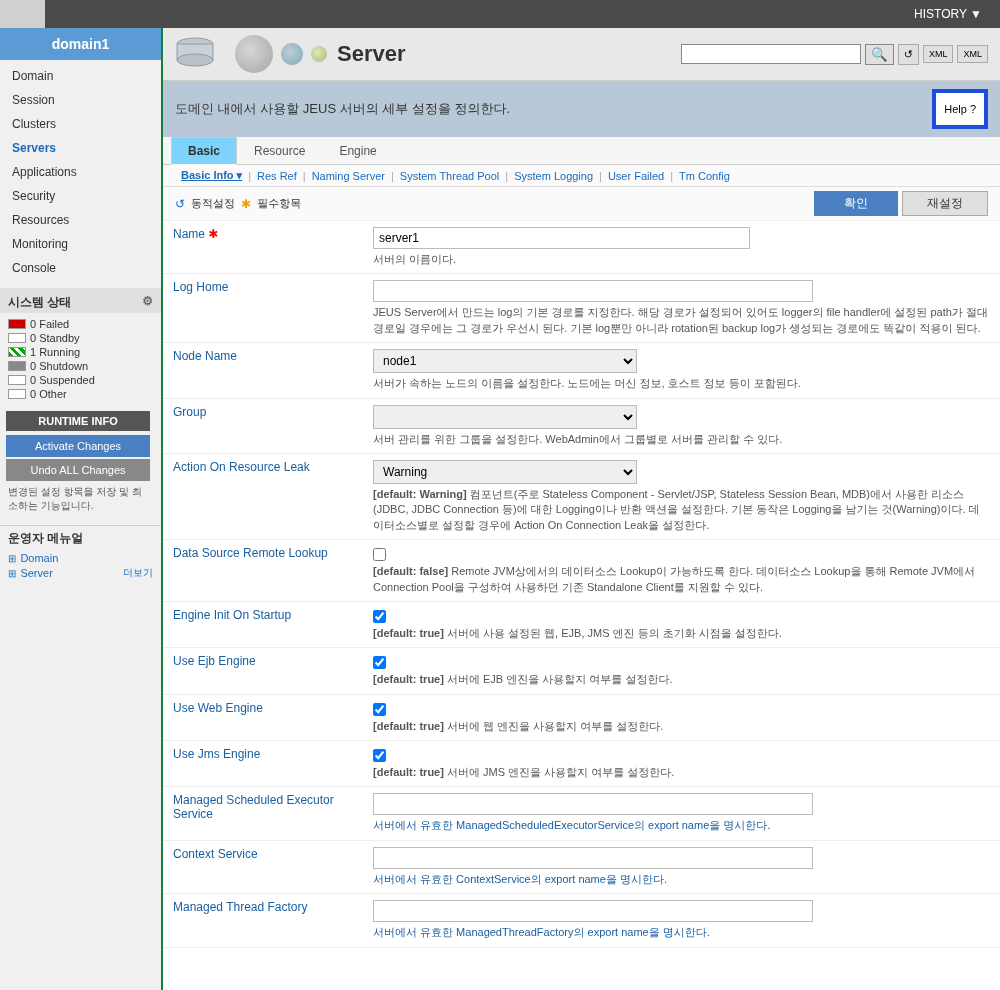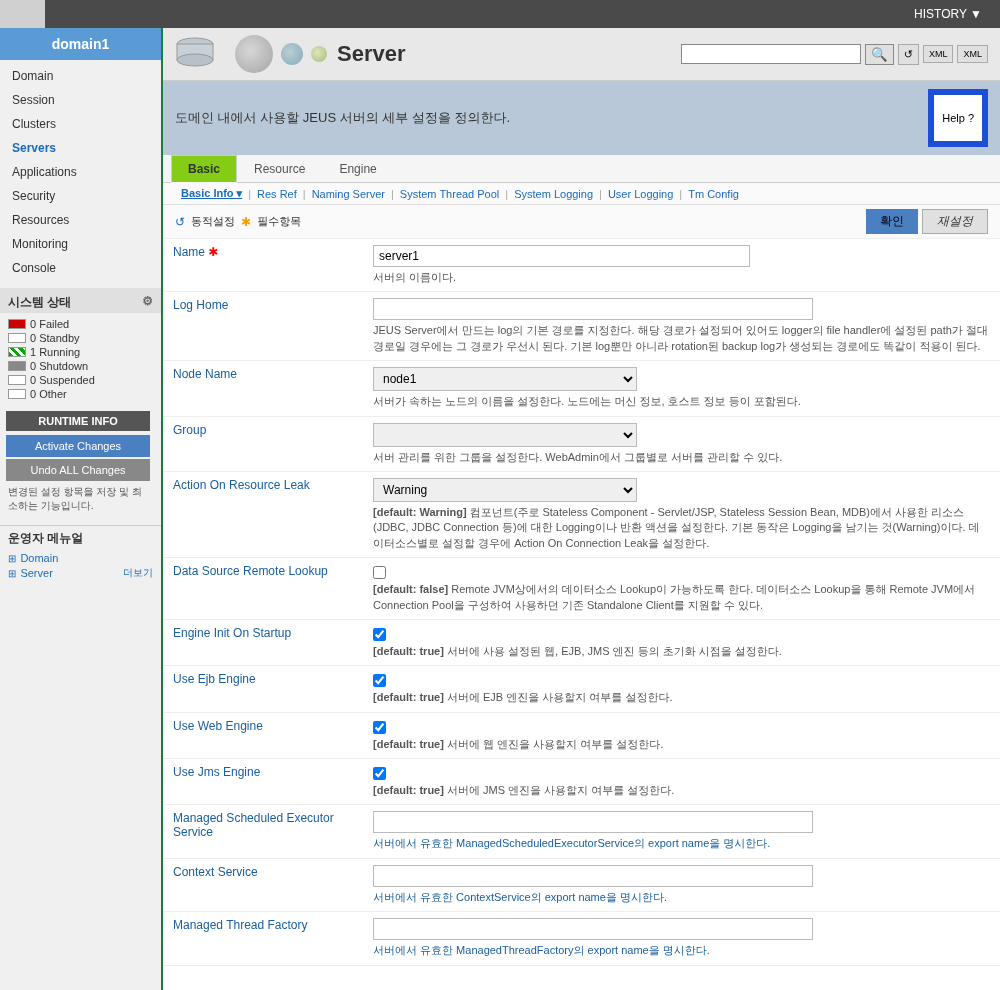--- a/index.html
+++ b/index.html
@@ -40,36 +40,36 @@
     .main-content { flex: 1; background: #fff; overflow-y: auto; }
     .content-header { background: #e8e8e8; padding: 6px 12px; display: flex; align-items: center; gap: 10px; border-bottom: 1px solid #ccc; }
     .server-title { font-size: 22px; font-weight: bold; color: #333; }
     .server-icon { width: 40px; height: 40px; display: flex; align-items: center; justify-content: center; }
     .header-right { margin-left: auto; display: flex; gap: 4px; }
 
     .history-btn { background: #4a4a4a; color: white; padding: 4px 10px; border: none; cursor: pointer; font-size: 12px; display: flex; align-items: center; gap: 4px; }
     .icon-btn { background: #e0e0e0; border: 1px solid #aaa; padding: 3px 5px; cursor: pointer; font-size: 11px; }
 
     .description-bar { background: #b8c8d8; padding: 8px 12px; font-size: 13px; color: #333; display: flex; align-items: center; justify-content: space-between; }
-    .help-btn { background: white; border: 6px solid #1d4ed8; padding: 17px 8px; cursor: pointer; font-size: 11px; }
+    .help-btn { background: white; border: 4px solid #1d4ed8; padding: 10px 8px; cursor: pointer; font-size: 11px; }
 
     .tabs { display: flex; border-bottom: 1px solid #ccc; background: #f5f5f5; padding: 0 8px; margin-top: 0; }
     .tab { padding: 6px 16px; cursor: pointer; border: 1px solid transparent; border-bottom: none; font-size: 12px; color: #555; }
-    .tab.active { background: #84cc16; border-color: #ccc; border-bottom: 1px solid white; color: #333; font-weight: bold; margin-bottom: -1px; }
+    .tab.active { background: #7dd3fc; border-color: #ccc; border-bottom: 1px solid white; color: #333; font-weight: bold; margin-bottom: -1px; }
 
     .sub-nav { display: flex; align-items: center; padding: 4px 12px; border-bottom: 1px solid #ddd; font-size: 11px; background: #fafafa; }
     .sub-nav-item { color: #1a6bbf; cursor: pointer; padding: 0 6px; }
     .sub-nav-item.active { font-weight: bold; text-decoration: underline; }
     .sub-nav-sep { color: #aaa; }
 
     .action-bar { display: flex; align-items: center; padding: 4px 12px; border-bottom: 1px solid #eee; background: #fafafa; }
     .action-bar-left { display: flex; align-items: center; gap: 6px; font-size: 11px; color: #333; }
     .action-bar-right { margin-left: auto; display: flex; gap: 4px; }
-    .confirm-btn { background: #4a7fc1; color: #000000; padding: 3px 14px; border: none; cursor: pointer; font-size: 12px; }
-    .reset-btn { background: #e0e0e0; color: #333; padding: 3px 14px; border: 1px solid #aaa; cursor: pointer; font-size: 12px; font-style: italic; }
+    .confirm-btn { background: #4a7fc1; color: #ffffff; padding: 3px 30px; border: none; cursor: pointer; font-size: 12px; }
+    .reset-btn { background: #e0e0e0; color: #333; padding: 3px 24px; border: 1px solid #aaa; cursor: pointer; font-size: 12px; }
 
     
     .form-table { width: 100%; border-collapse: collapse; }
     .form-table tr { border-bottom: 1px solid #eee; }
     .form-table td { padding: 6px 10px; vertical-align: top; }
     .form-label { width: 200px; color: #1a5fa0; font-size: 12px; font-weight: 500; padding-top: 8px; }
     .form-value { font-size: 11px; }
     .form-input { width: 377px; padding: 3px 5px; border: 1px solid #bbb; font-size: 12px; }
     .form-input-wide { width: 440px; padding: 3px 5px; border: 1px solid #bbb; font-size: 12px; }
     .form-select { width: 264px; padding: 3px 5px; border: 1px solid #bbb; font-size: 12px; }
@@ -220,21 +220,21 @@
         <span class="sub-nav-item active">Basic Info ▾</span>
         <span class="sub-nav-sep"> | </span>
         <span class="sub-nav-item">Res Ref</span>
         <span class="sub-nav-sep"> | </span>
         <span class="sub-nav-item">Naming Server</span>
         <span class="sub-nav-sep"> | </span>
         <span class="sub-nav-item">System Thread Pool</span>
         <span class="sub-nav-sep"> | </span>
         <span class="sub-nav-item">System Logging</span>
         <span class="sub-nav-sep"> | </span>
-        <span class="sub-nav-item">User Logging</span>
+        <span class="sub-nav-item">User Failed</span>
         <span class="sub-nav-sep"> | </span>
         <span class="sub-nav-item">Tm Config</span>
       </div>
 
       <div class="action-bar">
         <div class="action-bar-left">
           <span class="refresh-icon">↺</span>
           <span>동적설정</span>
           <span class="star-icon">✱</span>
           <span>필수항목</span>

